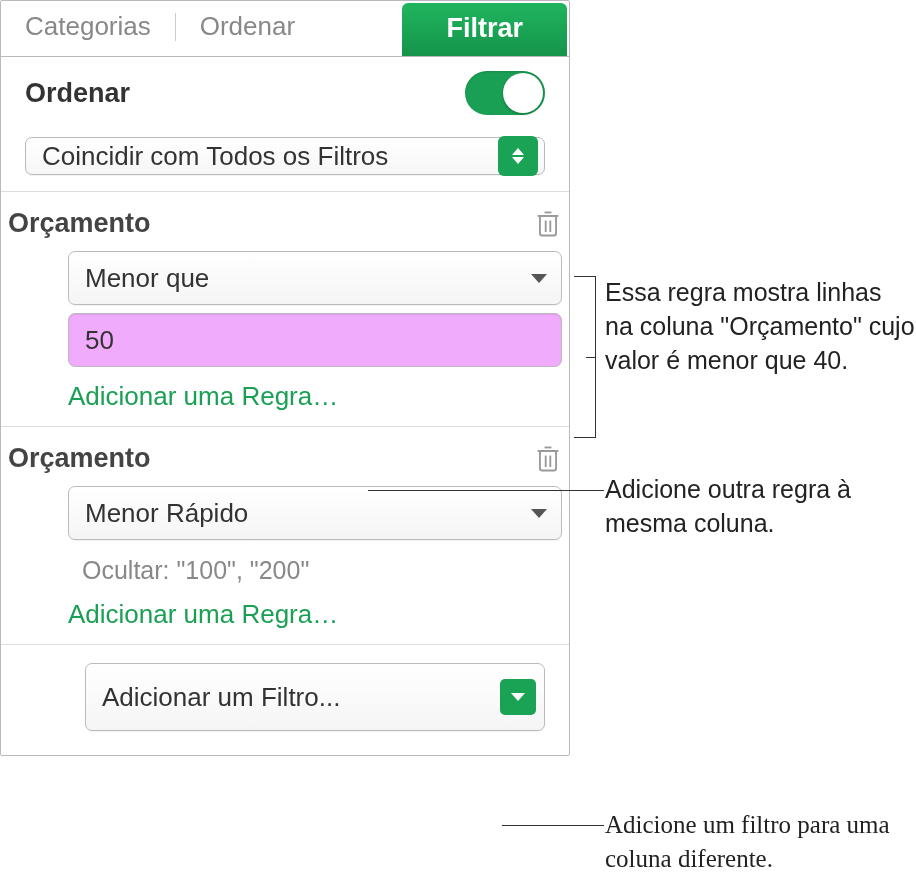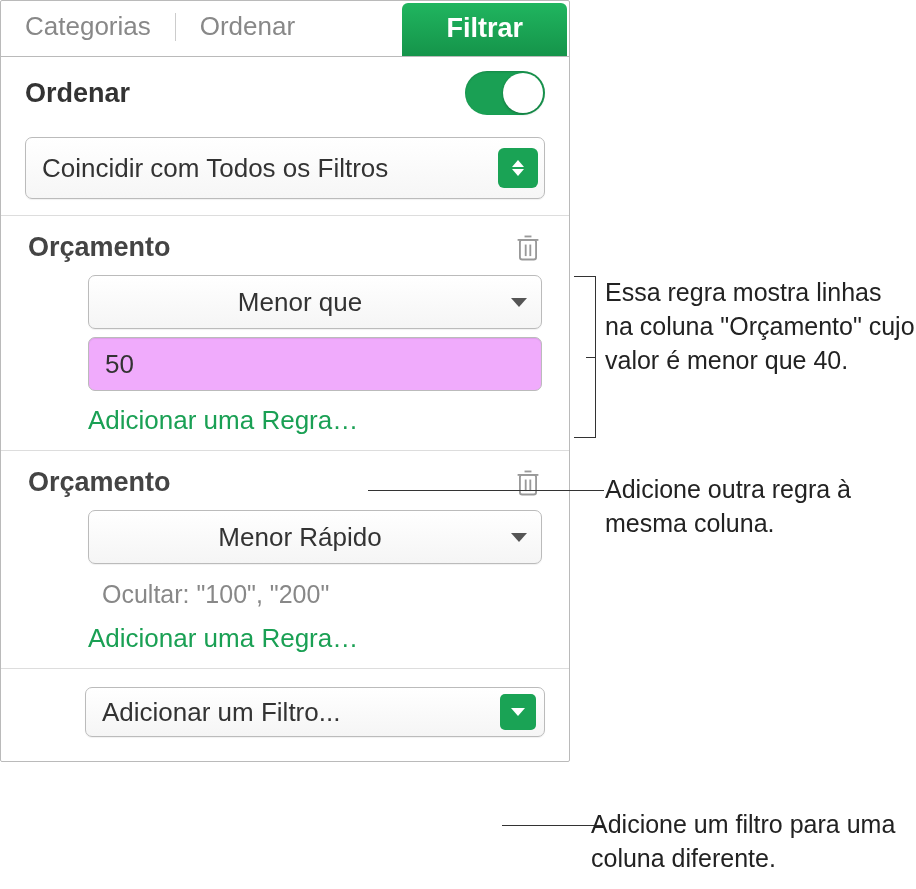--- a/index.html
+++ b/index.html
@@ -81,21 +81,21 @@
     }
     .match-select {
       margin-top: 22px;
       display: flex;
       align-items: center;
       border: 1px solid #bbb;
       border-radius: 7px;
       background: linear-gradient(#fff,#f6f6f6);
       box-shadow: 0 1px 1px rgba(0,0,0,0.06);
       padding: 0;
-      height: 62px;
+      height: 38px;
       cursor: pointer;
     }
     .match-text {
       font-size: 26px;
       color: #333;
       padding: 0 16px;
       flex: 1;
     }
     .match-caret {
       width: 40px;
@@ -115,21 +115,21 @@
       border-right: 6px solid transparent;
     }
     .chev-up { border-bottom: 7px solid #fff; }
     .chev-down { border-top: 7px solid #fff; }
     .divider {
       height: 1px;
       background: #ddd;
       margin: 0;
     }
     .group {
-      padding: 10px 27px 14px;
+      padding: 10px 7px 14px;
     }
     .group-header {
       display: flex;
       justify-content: space-between;
       align-items: center;
       padding: 6px 0 12px;
     }
     .group-title {
       font-size: 27px;
       font-weight: 600;
@@ -144,21 +144,20 @@
       margin-left: 60px;
       display: flex;
       align-items: center;
       border: 1px solid #bbb;
       border-radius: 7px;
       background: linear-gradient(#fff,#f5f5f5);
       box-shadow: 0 1px 1px rgba(0,0,0,0.06);
       height: 54px;
       padding-right: 14px;
       cursor: pointer;
-      text-align: center;
     }
     .select-text {
       font-size: 26px;
       color: #333;
       padding: 0 16px;
       flex: 1;
     }
     .chev-down-dark {
       width: 0; height: 0;
       border-left: 8px solid transparent;
@@ -201,21 +200,21 @@
     .add-filter-wrap {
       padding: 18px 24px 24px 84px;
     }
     .add-filter {
       display: flex;
       align-items: center;
       border: 1px solid #bbb;
       border-radius: 7px;
       background: linear-gradient(#fff,#f5f5f5);
       box-shadow: 0 1px 1px rgba(0,0,0,0.06);
-      height: 50px;
+      height: 68px;
       cursor: pointer;
     }
     .add-filter-text {
       font-size: 26px;
       color: #333;
       padding: 0 16px;
       flex: 1;
     }
     .add-filter-caret {
       width: 36px;
@@ -237,21 +236,21 @@
     
     .callout {
       position: absolute;
       font-size: 25px;
       color: #222;
       line-height: 1.35;
       width: 310px;
     }
     .callout-1 { left: 605px; top: 276px; }
     .callout-2 { left: 605px; top: 473px; }
-    .callout-3 { left: 591px; top: 808px; }
+    .callout-3 { left: 605px; top: 808px; font-family: Liberation Serif, serif; }
 
     .bracket {
       position: absolute;
       left: 574px;
       top: 276px;
       height: 162px;
       width: 22px;
       border-right: 1px solid #333;
       border-top: 1px solid #333;
       border-bottom: 1px solid #333;

